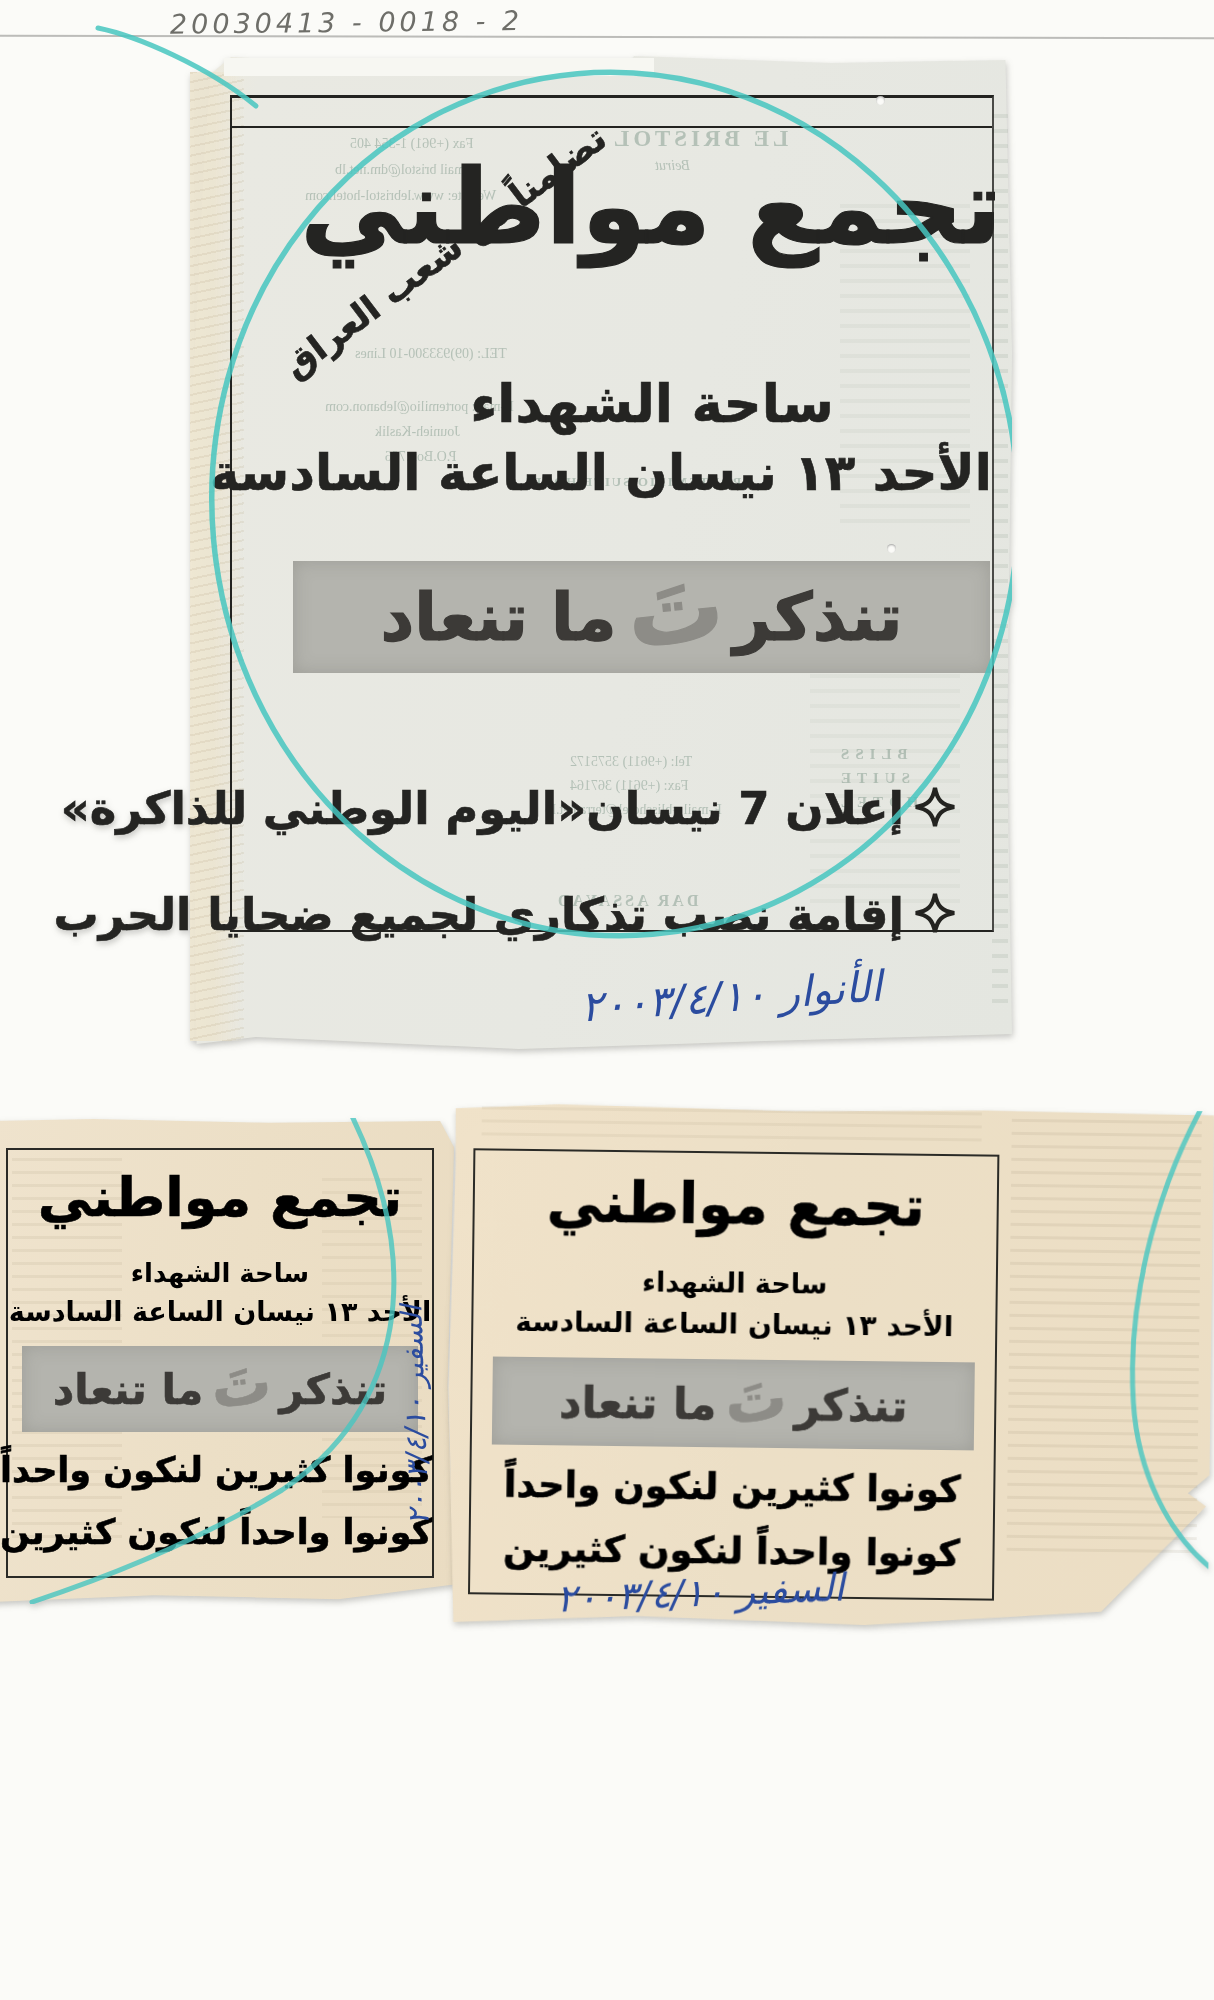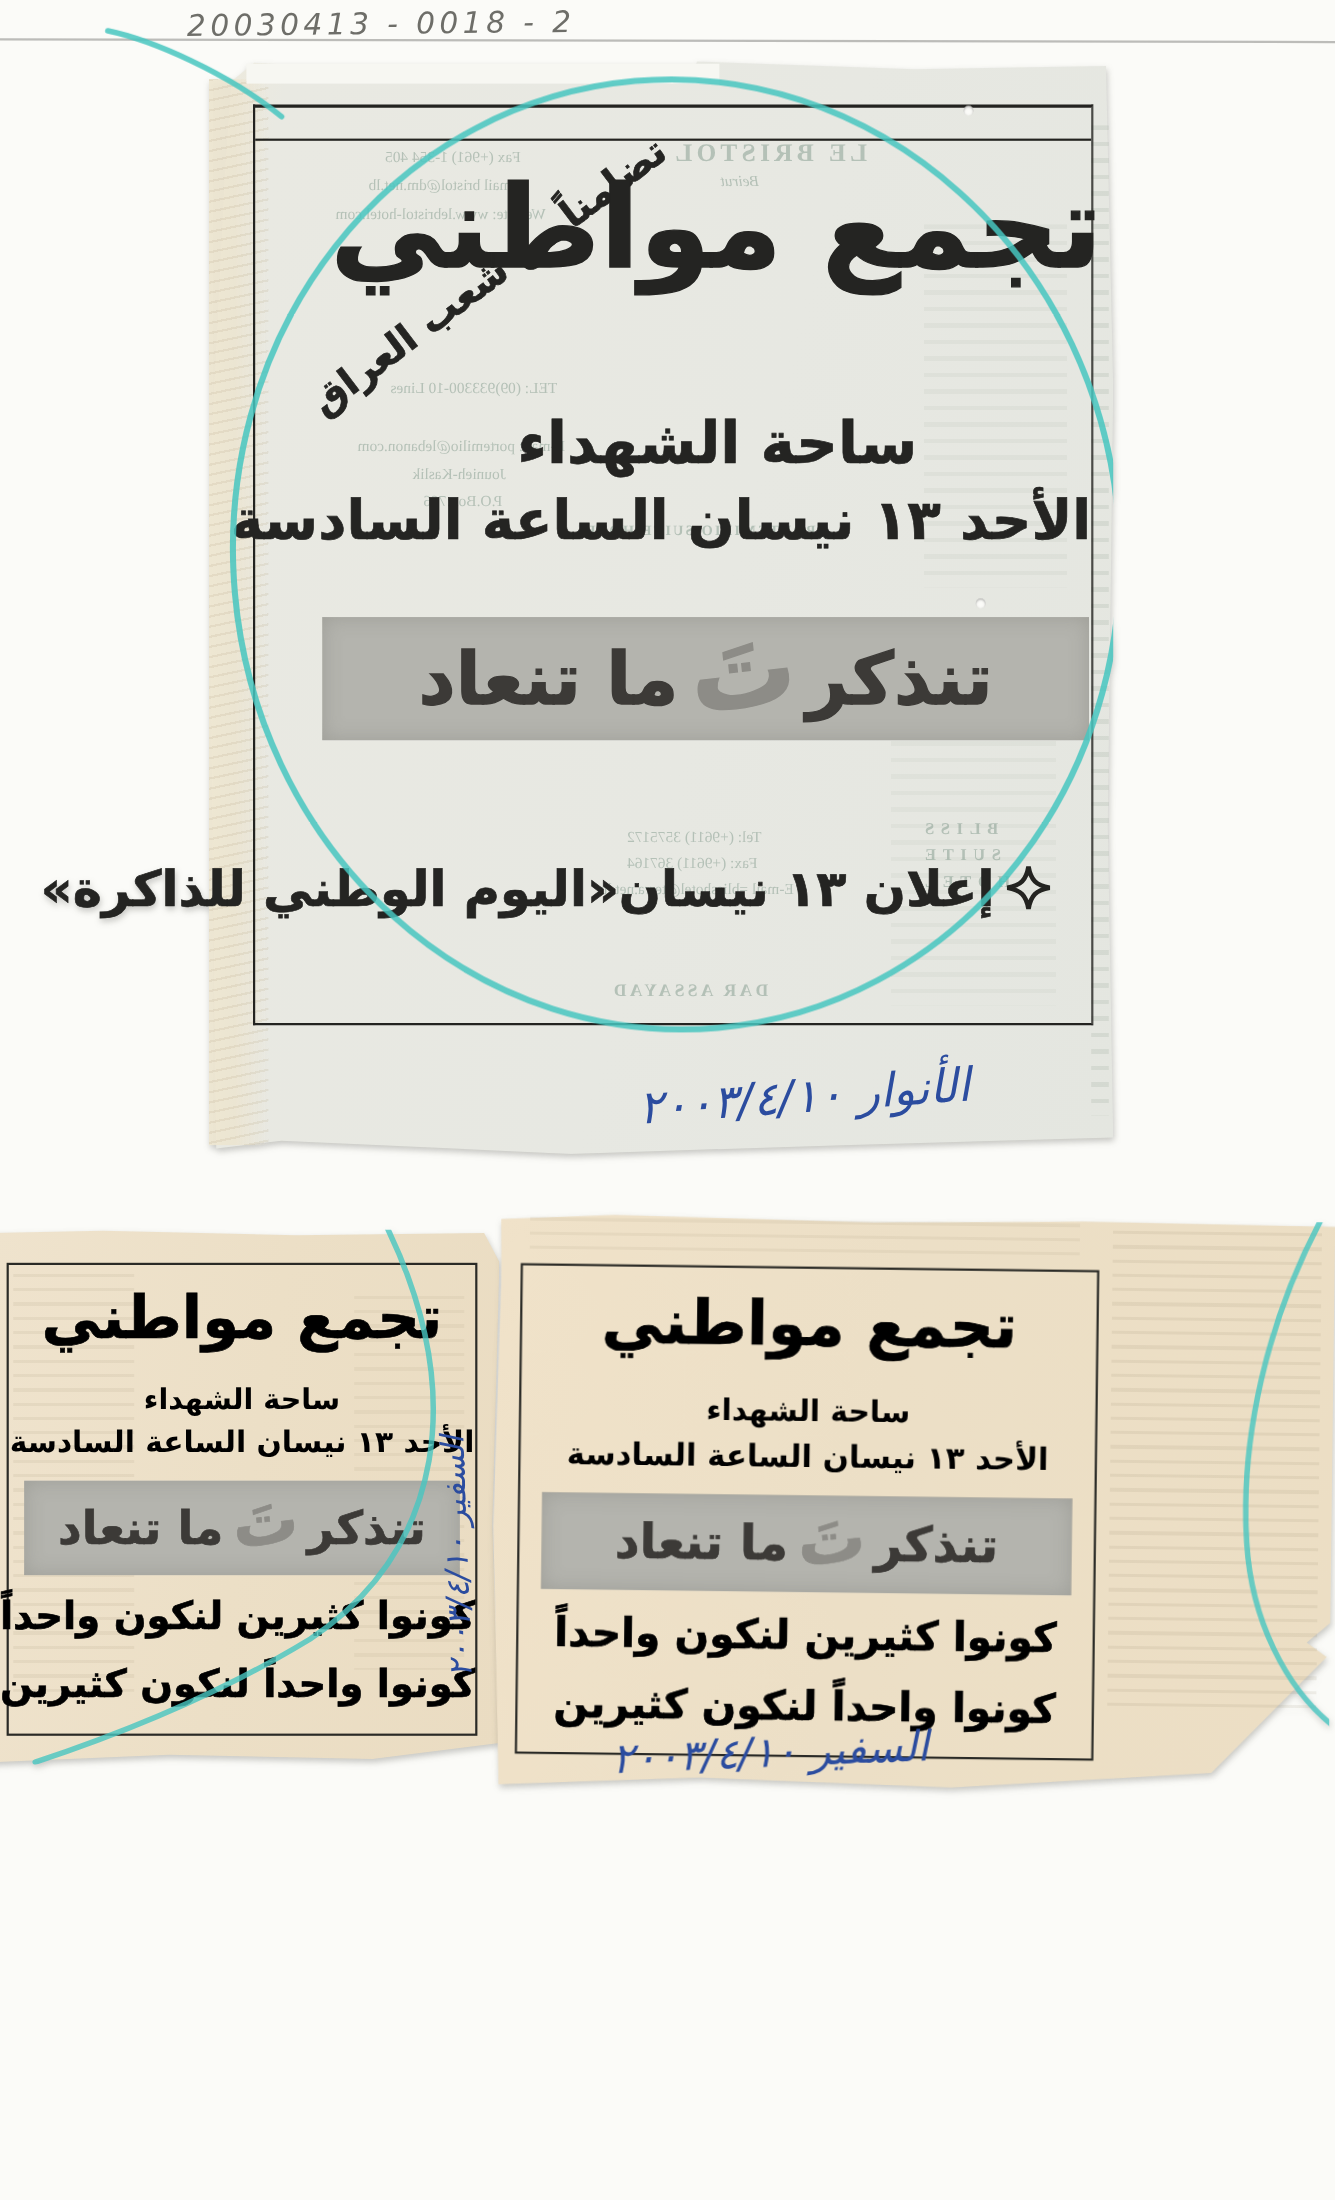--- a/index.html
+++ b/index.html
@@ -135,21 +135,28 @@
         <span class="accent">تَ</span>
         <span>ما تنعاد</span>
       </div>
 
 
       <div class="demand d1 stroke2">
         <span class="star">
           <svg viewBox="0 0 24 24" width="42" height="42">
               <path d="M12 1 C13.2 8 16 10.8 23 12 C16 13.2 13.2 16 12 23 C10.8 16 8 13.2 1 12 C8 10.8 10.8 8 12 1 Z" fill="none" stroke="#232320" stroke-width="2.4"></path>
             </svg>
-        </span><span>إعلان ١٣ نيسان«اليوم الوطني للذاكرة»</span>
+        </span><span>إعلان 7 نيسان«اليوم الوطني للذاكرة»</span>
+      </div>
+      <div class="demand d2 stroke2">
+        <span class="star">
+          <svg viewBox="0 0 24 24" width="42" height="42">
+              <path d="M12 1 C13.2 8 16 10.8 23 12 C16 13.2 13.2 16 12 23 C10.8 16 8 13.2 1 12 C8 10.8 10.8 8 12 1 Z" fill="none" stroke="#232320" stroke-width="2.4"></path>
+            </svg>
+        </span><span>إقامة نصب تذكاري لجميع ضحايا الحرب</span>
       </div>
     </div>
 
     <div class="pen hw-top">الأنوار ٢٠٠٣/٤/١٠</div>
 
     <svg class="teal-svg" viewBox="0 0 822 995">
       <ellipse cx="425" cy="450" rx="403" ry="432" transform="rotate(-5 425 450)" fill="none" stroke="#47c5c0" stroke-width="5.5" stroke-linecap="round" opacity=".85"></ellipse>
     </svg>
     <div class="hole" style="left:686px;top:42px;"></div>
     <div class="hole" style="left:697px;top:490px;"></div>

